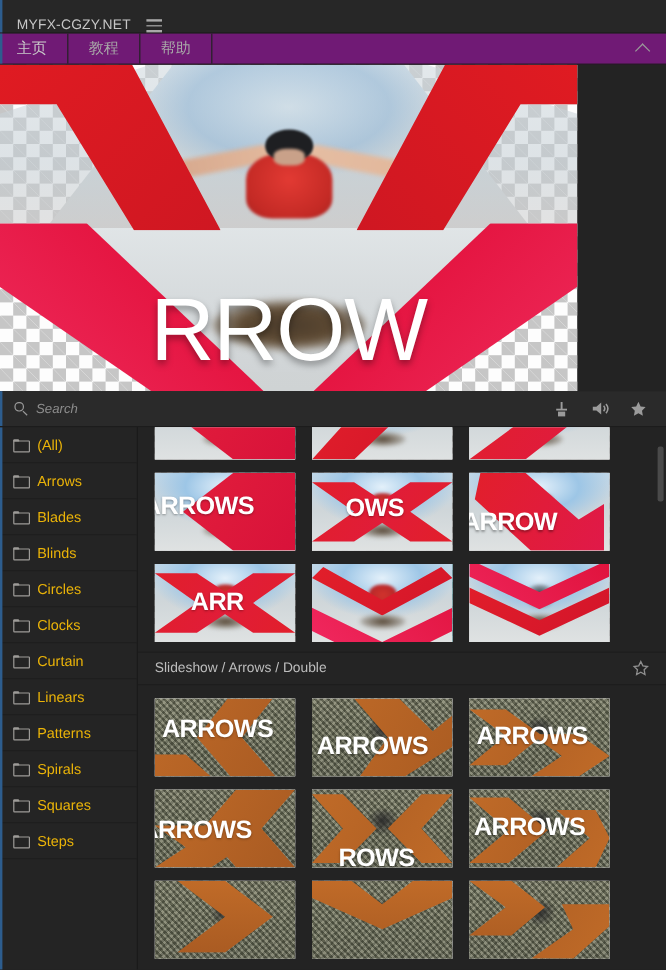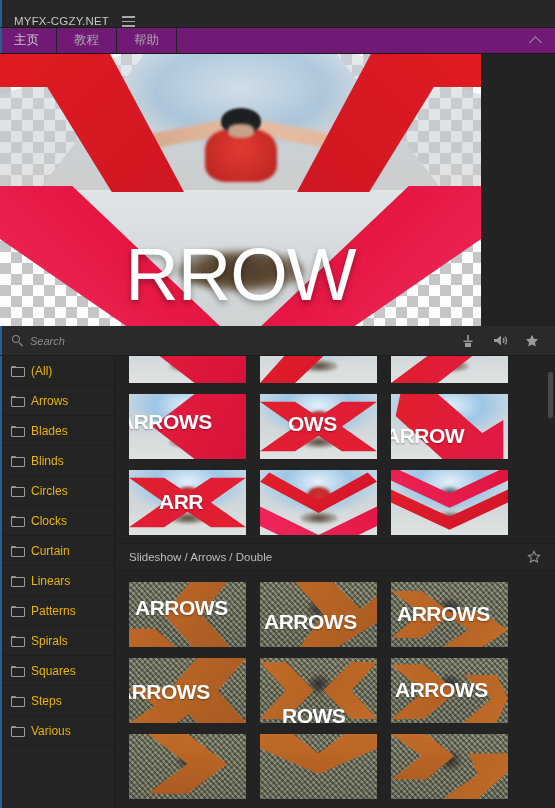--- a/index.html
+++ b/index.html
@@ -573,24 +573,20 @@
       <span>Spirals</span>
     </div>
     <div class="side-item">
       <span class="folder-icon"></span>
       <span>Squares</span>
     </div>
     <div class="side-item">
       <span class="folder-icon"></span>
       <span>Steps</span>
     </div>
-    <div class="side-item">
-      <span class="folder-icon"></span>
-      <span>Various</span>
-    </div>
   </div>
 
   <div class="content">
 
     <div class="grid-block" style="margin-top:-38px;">
       <div class="grid">
 
         <div class="thumb">
           <div class="t-photo sky"></div>
 

